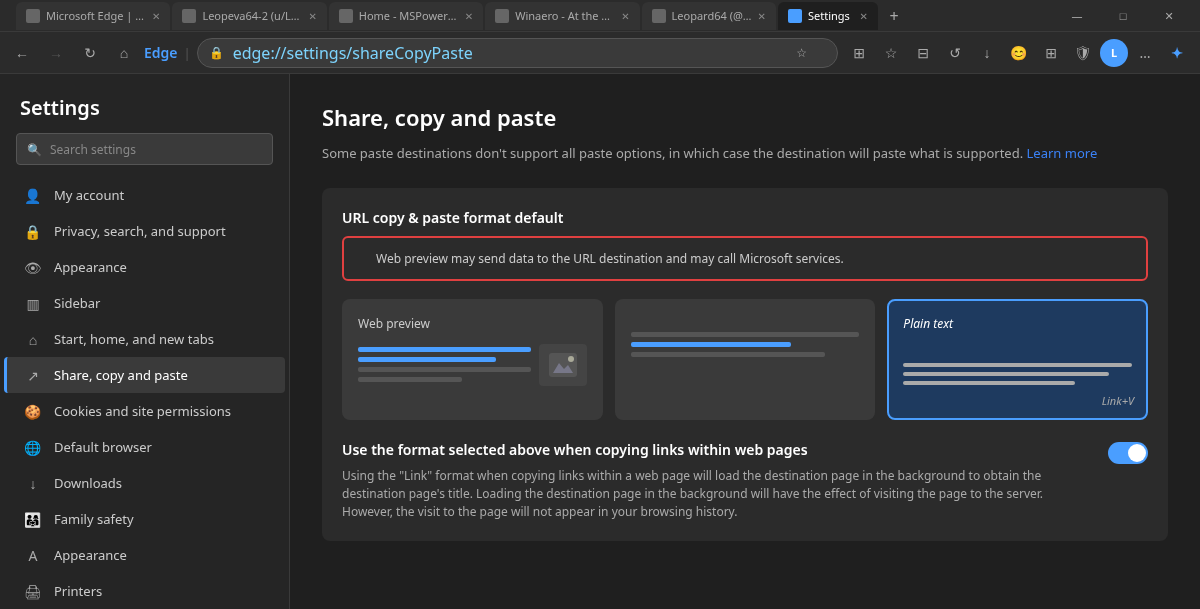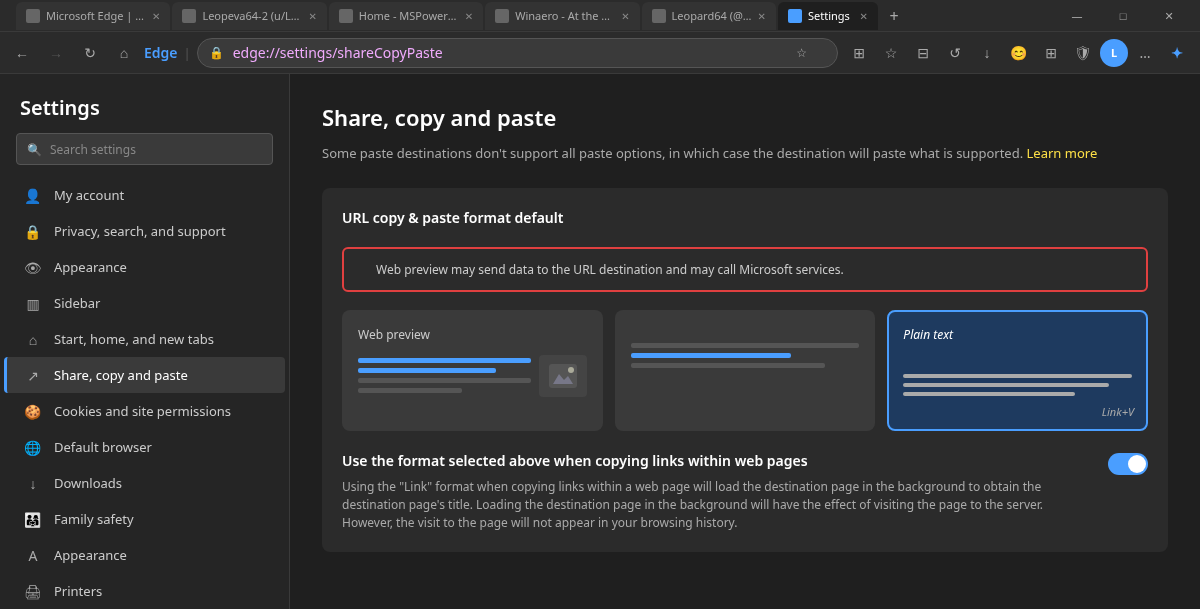--- a/index.html
+++ b/index.html
@@ -109,21 +109,21 @@
       border: 1px solid #555;
       border-radius: 16px;
       color: #e0e0e0;
       padding: 0 30px 0 12px;
       font-size: 12px;
       display: flex;
       align-items: center;
       gap: 8px;
     }
     .address-icon { color: #4a9eff; font-size: 12px; }
-    .address-text { flex: 1; color: #f0abfc; font-size: 14px; }
+    .address-text { flex: 1; color: #7dd3fc; font-size: 16px; }
     .toolbar-icons {
       display: flex;
       gap: 2px;
       align-items: center;
     }
     .toolbar-icon {
       width: 30px; height: 30px;
       display: flex; align-items: center; justify-content: center;
       color: #aaa; font-size: 14px; cursor: pointer; border-radius: 4px;
     }
@@ -204,38 +204,38 @@
       color: #fff;
       margin-bottom: 12px;
     }
     .intro-text {
       font-size: 13px;
       color: #aaa;
       margin-bottom: 24px;
       line-height: 1.5;
     }
     .learn-more {
-      color: #fde047;
+      color: #3b82f6;
       cursor: pointer;
       text-decoration: none;
       text-align: right;
     }
 
     
     .card {
       background: #2b2b2b;
       border-radius: 8px;
       padding: 20px;
       margin-bottom: 16px;
     }
     .section-label {
       font-size: 14px;
       font-weight: 600;
       color: #fff;
-      margin-bottom: 20px;
+      margin-bottom: 9px;
     }
 
     
     .warning-box {
       border: 2px solid #e04040;
       border-radius: 6px;
       padding: 12px 32px;
       color: #ccc;
       font-size: 12px;
       margin-bottom: 18px;

